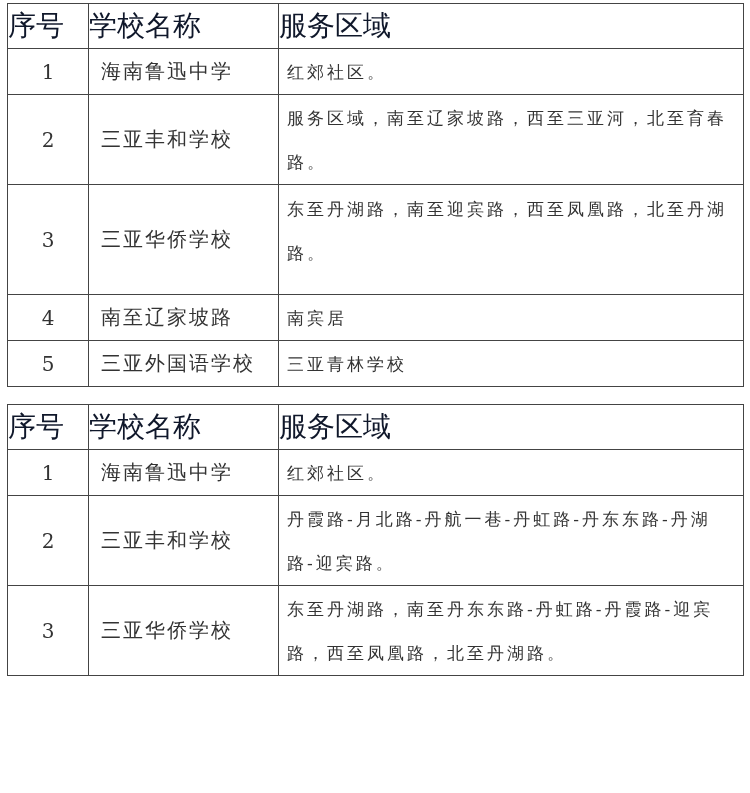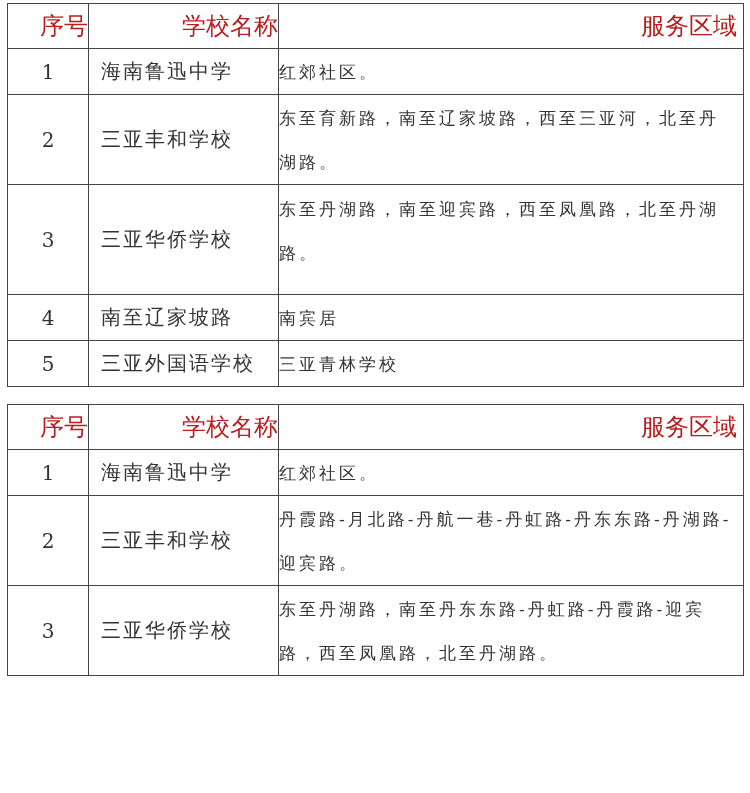--- a/index.html
+++ b/index.html
@@ -2,24 +2,24 @@
 <html><head>
 <meta charset="utf-8">
 <style>
   html, body { margin:0; padding:0; background:#ffffff; }
   body { width:750px; height:793px; position:relative; overflow:hidden;
          font-family:"DejaVu Serif","Liberation Serif",serif; color:#333; }
   table { position:absolute; left:7px; width:737px; border-collapse:collapse; table-layout:fixed; }
   td { border:1.5px solid #444; padding:0; vertical-align:middle; }
   .c1 { width:80px; text-align:center; font-size:20px; }
   .c2 { width:189px; padding-left:12px; font-size:20px; letter-spacing:2px; }
-  .c3 { padding-left:0; padding-right:6px; font-size:17px; letter-spacing:3px; line-height:44px; }
+  .c3 { padding-left:8px; padding-right:6px; font-size:17px; letter-spacing:3px; line-height:44px; }
   .title { text-align:center; font-family:"DejaVu Sans","Liberation Sans",sans-serif; font-size:21px; color:#111; height:30px; }
   .title span { letter-spacing:22px; }
-  .hdr td { font-family:"DejaVu Sans","Liberation Sans",sans-serif; font-size:24px; color:#b91c1c; text-align:right; height:31px; padding-left:0; letter-spacing:0; }
+  .hdr td { font-family:"DejaVu Sans","Liberation Sans",sans-serif; font-size:28px; color:#0f172a; text-align:left; height:31px; padding-left:0; letter-spacing:0; }
   #t1 { top:3px; }
   #t2 { top:404px; }
 </style>
 </head>
 <body>
 
 <table id="t1">
   <tbody>
   <tr class="hdr">
     <td class="c1">序号</td>
@@ -27,21 +27,21 @@
     <td class="c3">服务区域</td>
   </tr>
   <tr style="height:46px">
     <td class="c1">1</td>
     <td class="c2">海南鲁迅中学</td>
     <td class="c3">红郊社区。</td>
   </tr>
   <tr style="height:90px">
     <td class="c1">2</td>
     <td class="c2">三亚丰和学校</td>
-    <td class="c3">东至育新路，南至辽家坡路，西至三亚河，北至丹湖路。</td>
+    <td class="c3">服务区域，南至辽家坡路，西至三亚河，北至育春路。</td>
   </tr>
   <tr style="height:110px">
     <td class="c1">3</td>
     <td class="c2">三亚华侨学校</td>
     <td class="c3" style="vertical-align:top; padding-top:2px">东至丹湖路，南至迎宾路，西至凤凰路，北至丹湖路。</td>
   </tr>
   <tr style="height:46px">
     <td class="c1">4</td>
     <td class="c2">南至辽家坡路</td>
     <td class="c3">南宾居</td>

